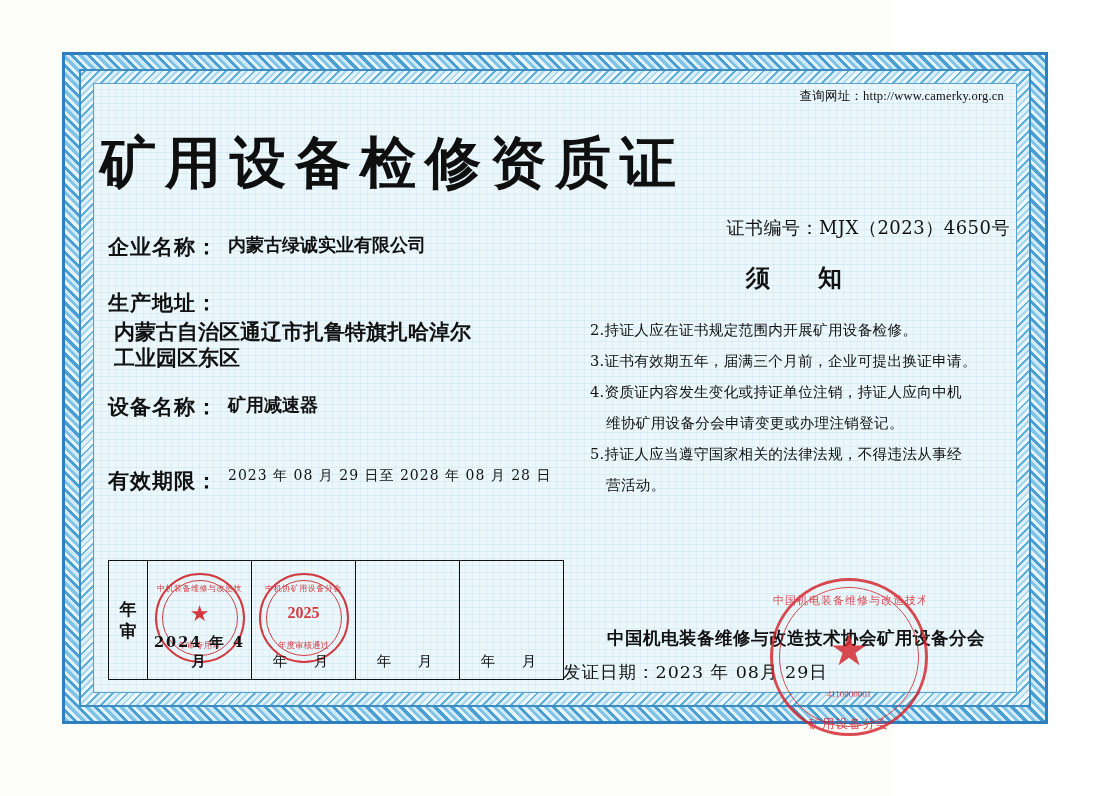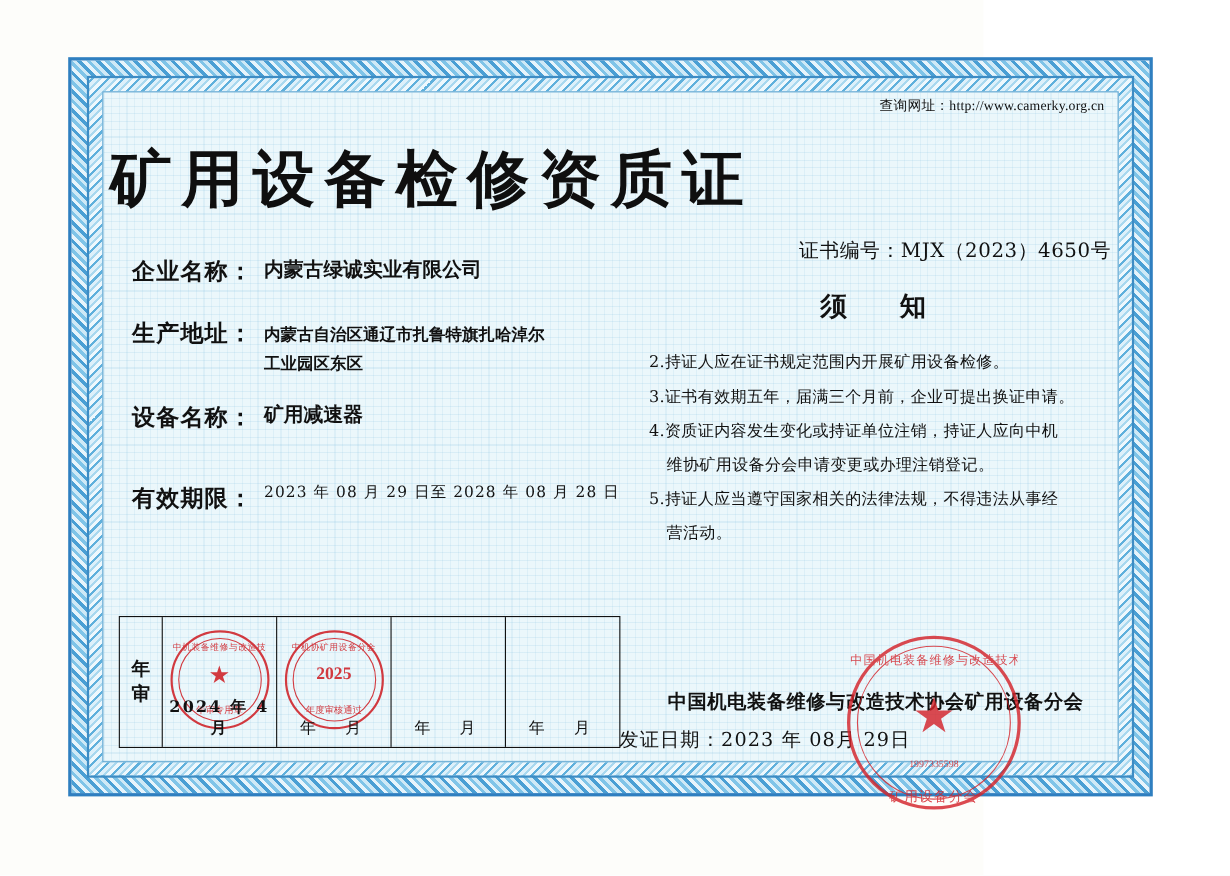--- a/index.html
+++ b/index.html
@@ -118,35 +118,35 @@
     margin-bottom: 28px;
   }
   .field-label {
     display: inline-block;
     font-size: 21px;
     font-weight: bold;
     font-family: "DejaVu Serif", serif;
     color: #111;
     letter-spacing: 1px;
     vertical-align: top;
-    padding-left: 12px;
   }
   .field-value {
     display: inline-block;
     font-size: 18px;
     font-weight: bold;
     font-family: "DejaVu Serif", serif;
     color: #111;
     vertical-align: top;
     padding-left: 6px;
   }
   .field-value.small {
-    font-size: 15px;
+    font-size: 21px;
     line-height: 26px;
     padding-top: 2px;
+    font-family: Liberation Serif, serif;
   }
   .field-row.addr { margin-bottom: 22px; }
   .field-row.valid { margin-top: 46px; }
   .field-value.valid-val {
     font-size: 14px;
     font-weight: normal;
     letter-spacing: 1px;
   }
 
   
@@ -491,18 +491,18 @@
       </div>
     </div>
 
     <div class="issuer">中国机电装备维修与改造技术协会矿用设备分会</div>
     <div class="issue-date">发证日期：2023 年  08月  29日</div>
 
     <div class="seal-big">
       <div class="ring2"></div>
       <div class="arc-up">中国机电装备维修与改造技术协会</div>
       <div class="bigstar">★</div>
-      <div class="code">1997335598</div>
+      <div class="code">4110000001</div>
       <div class="arc-dn">矿用设备分会</div>
     </div>
 
   </div>
 </div>
 
 </body></html>

